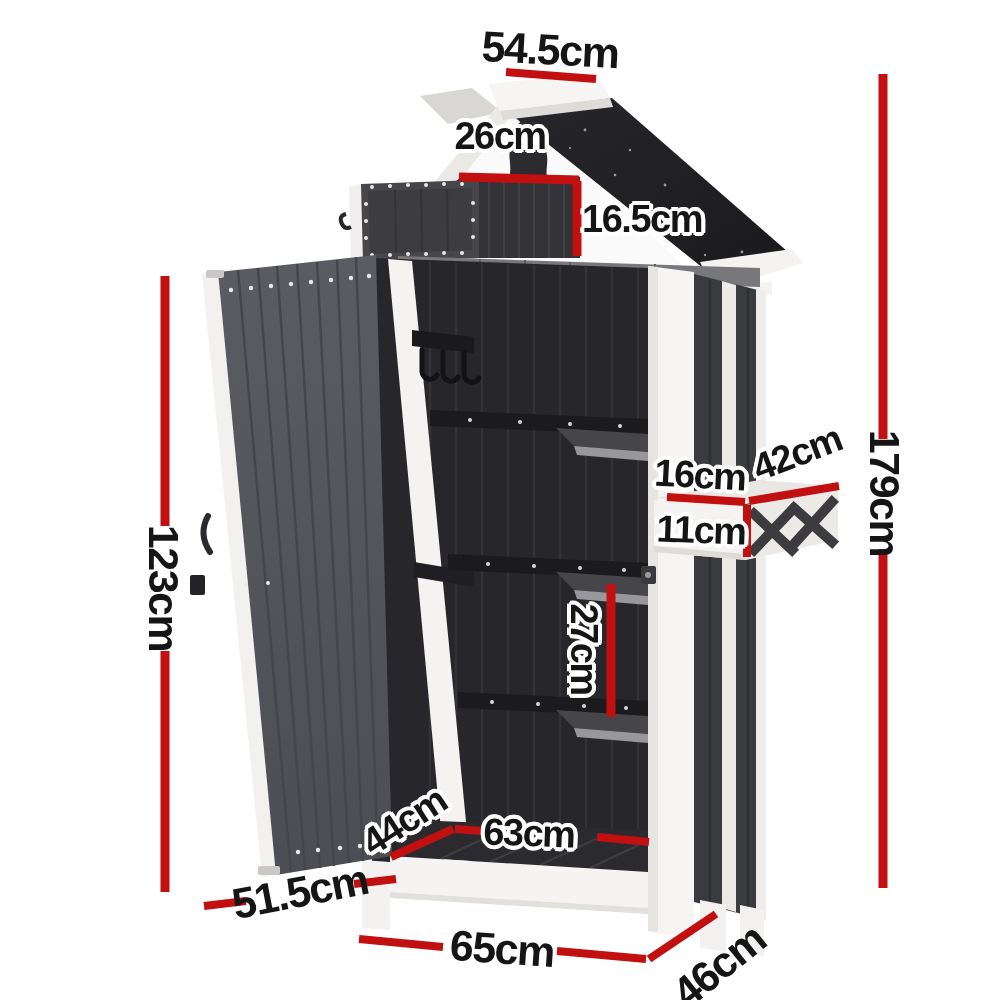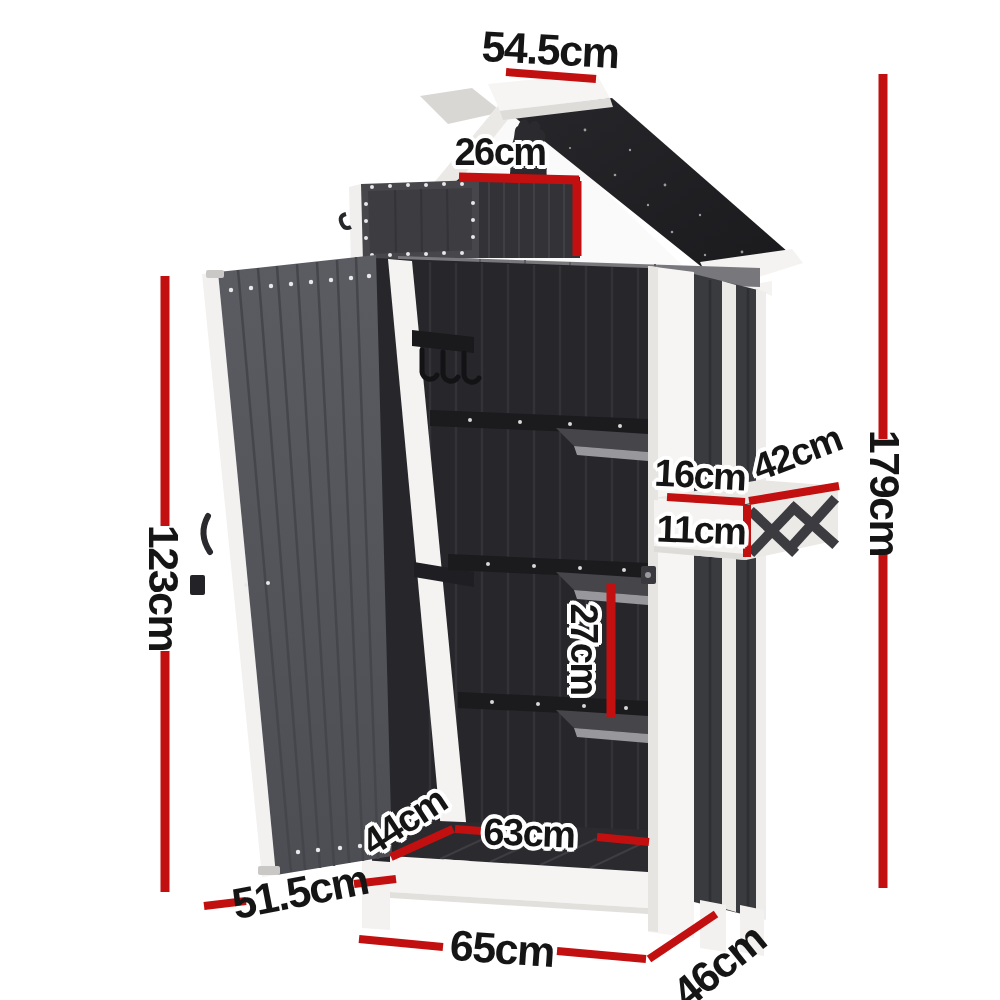--- a/index.html
+++ b/index.html
@@ -261,21 +261,22 @@
       <line x1="597" y1="837" x2="649" y2="842"></line>
       <line x1="204" y1="906" x2="246" y2="901"></line>
       <line x1="354" y1="884" x2="396" y2="879"></line>
       <line x1="359" y1="939" x2="443" y2="947"></line>
       <line x1="557" y1="951" x2="646" y2="959"></line>
       <line x1="649" y1="959" x2="716" y2="914"></line>
     </g>
   </svg>
 
   <div class="dim big" style="left:550px;top:50px;--rot:3deg">54.5cm</div>
-  <div class="dim outline" style="left:500px;top:152px;--rot:0deg">26cm</div>
+  <div class="dim outline" style="left:500px;top:136px;--rot:0deg">26cm</div>
+  <div class="dim outline" style="left:642px;top:219px;--rot:0deg">16.5cm</div>
   <div class="dim big" style="left:163px;top:588px;--rot:90deg">123cm</div>
   <div class="dim big" style="left:884px;top:493px;--rot:90deg">179cm</div>
   <div class="dim outline" style="left:700px;top:475px;--rot:3deg">16cm</div>
   <div class="dim outline" style="left:797px;top:453px;--rot:-21deg">42cm</div>
   <div class="dim outline" style="left:701px;top:530px;--rot:2deg">11cm</div>
   <div class="dim outline" style="left:584px;top:649px;--rot:90deg">27cm</div>
   <div class="dim outline" style="left:404px;top:821px;--rot:-33deg">44cm</div>
   <div class="dim outline" style="left:529px;top:833px;--rot:2deg">63cm</div>
   <div class="dim big" style="left:300px;top:892px;--rot:-11deg">51.5cm</div>
   <div class="dim big" style="left:502px;top:949px;--rot:4deg">65cm</div>

